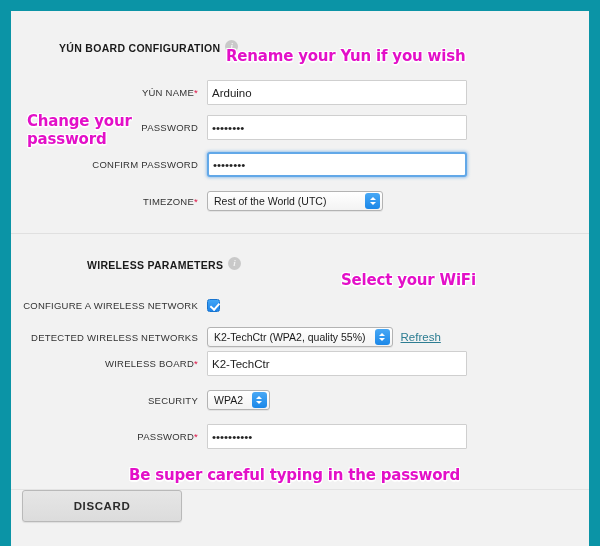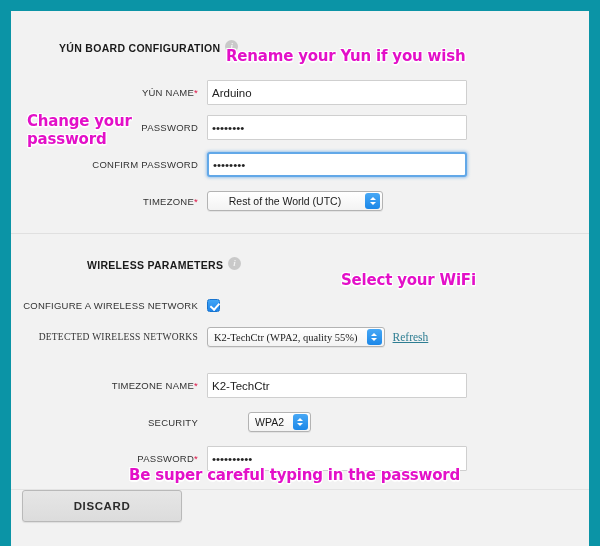--- a/index.html
+++ b/index.html
@@ -261,21 +261,21 @@
           <div class="lbl">
             <span>CONFIRM PASSWORD</span><span class="req"></span>
           </div>
           <input class="txt focused" type="text" value="••••••••" style="">
         </div>
 
         <div class="row" style="margin-bottom:0;">
           <div class="lbl">
             <span>TIMEZONE</span><span class="req">*</span>
           </div>
-          <div class="sel" style="min-width:176px;justify-content:center;">
+          <div class="sel" style="min-width:176px;">
             <span>Rest of the World (UTC)</span>
             <span class="sel-arrows">
               <span class="up"></span>
                 <span class="dn"></span>
             </span>
           </div>
         </div>
       </div>
 
       <div class="section-divider"></div>
@@ -287,42 +287,42 @@
           <span class="info-icon">i</span>
         </div>
 
         <div class="row" style="margin-bottom:15px;">
           <div class="lbl">
             <span>CONFIGURE A WIRELESS NETWORK</span><span class="req"></span>
           </div>
           <span class="cbx"></span>
         </div>
 
-        <div class="row" style="margin-bottom:26px;font-family:Liberation Serif, serif;">
+        <div class="row" style="margin-bottom:4px;">
           <div class="lbl">
             <span>DETECTED WIRELESS NETWORKS</span><span class="req"></span>
           </div>
           <div class="sel" style="min-width:160px;">
             <span>K2-TechCtr (WPA2, quality 55%)</span>
             <span class="sel-arrows">
               <span class="up"></span>
                 <span class="dn"></span>
             </span>
           </div>
           <span class="link">Refresh</span>
         </div>
 
         <div class="row" style="margin-bottom:14px;">
           <div class="lbl">
-            <span>TIMEZONE NAME</span><span class="req">*</span>
+            <span>WIRELESS BOARD</span><span class="req">*</span>
           </div>
           <input class="txt" type="text" value="K2-TechCtr" style="">
         </div>
 
-        <div class="row" style="margin-bottom:14px;gap:41px;">
+        <div class="row" style="margin-bottom:14px;">
           <div class="lbl">
             <span>SECURITY</span><span class="req"></span>
           </div>
           <div class="sel">
             <span>WPA2</span>
             <span class="sel-arrows">
               <span class="up"></span>
                 <span class="dn"></span>
             </span>
           </div>

